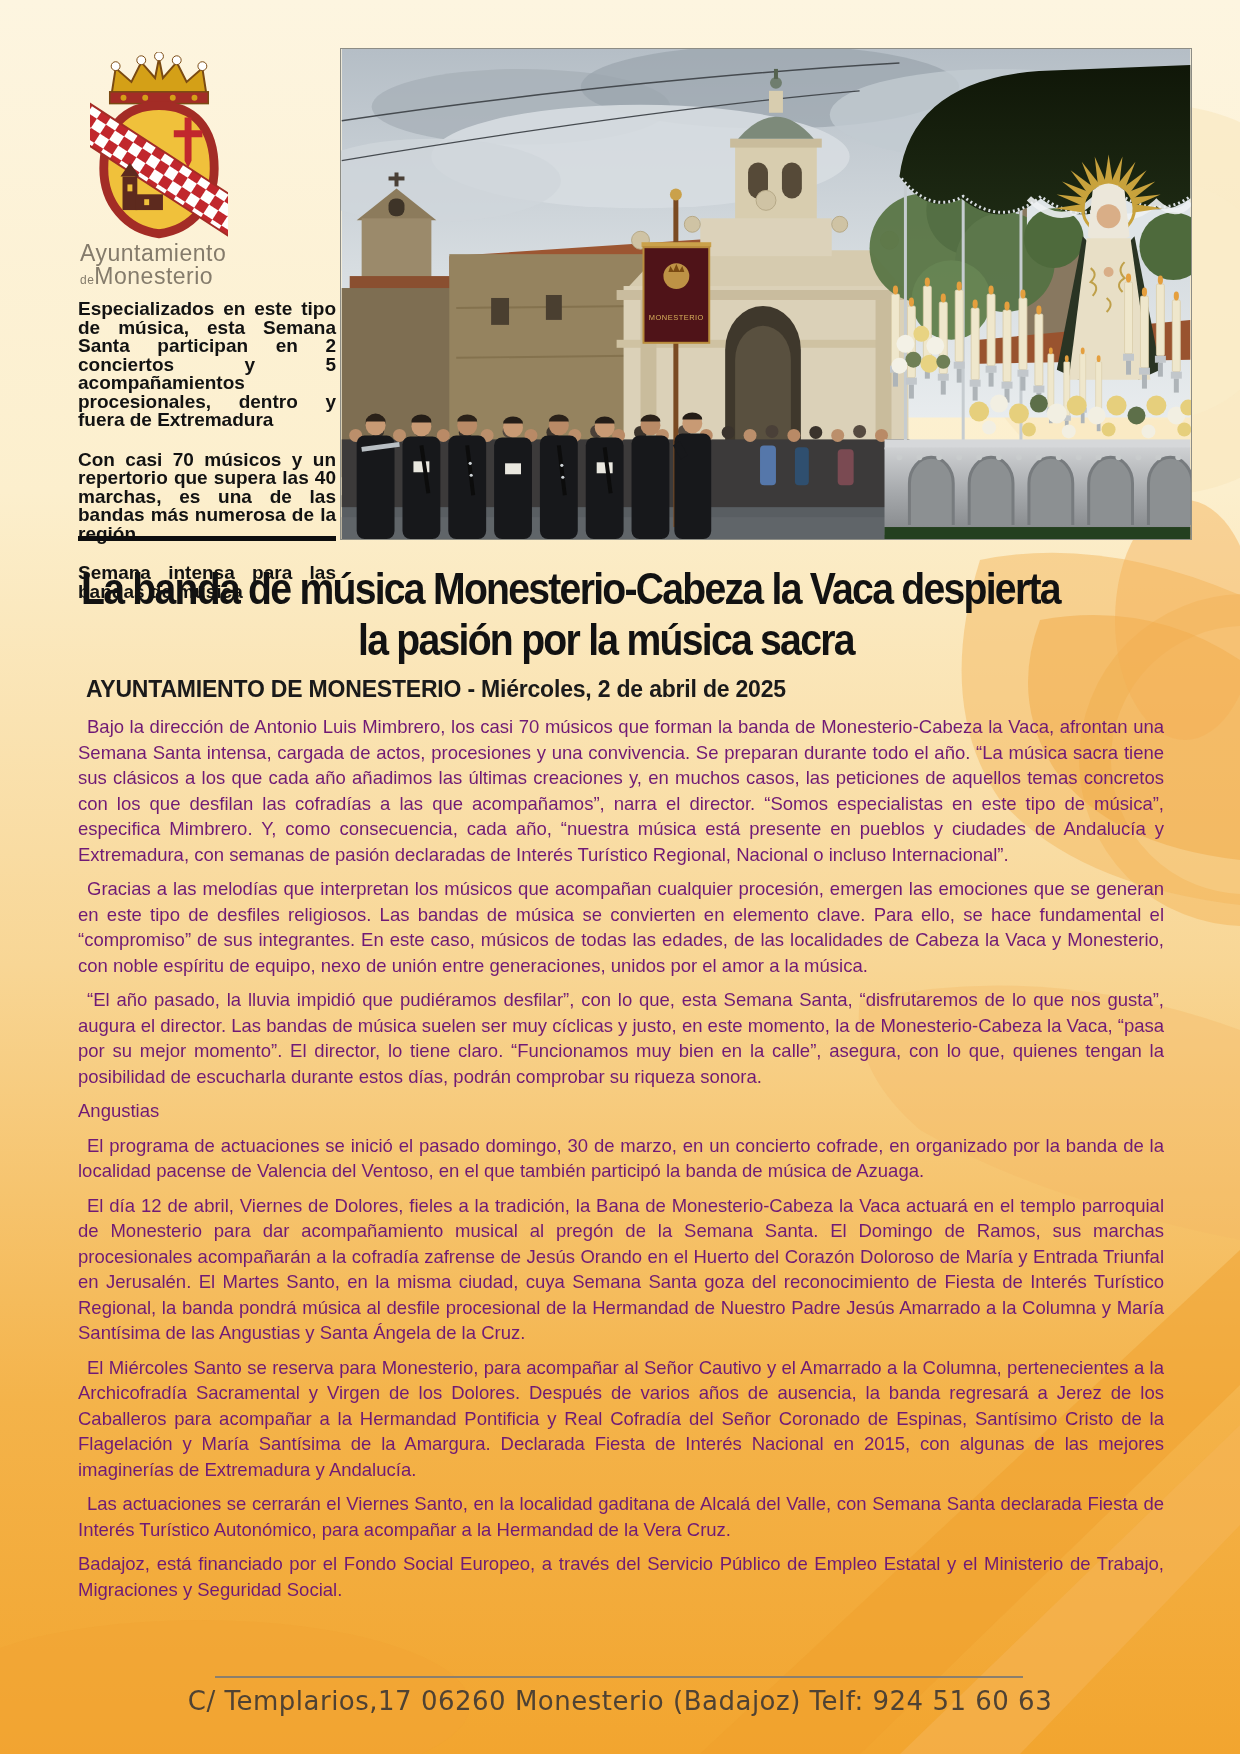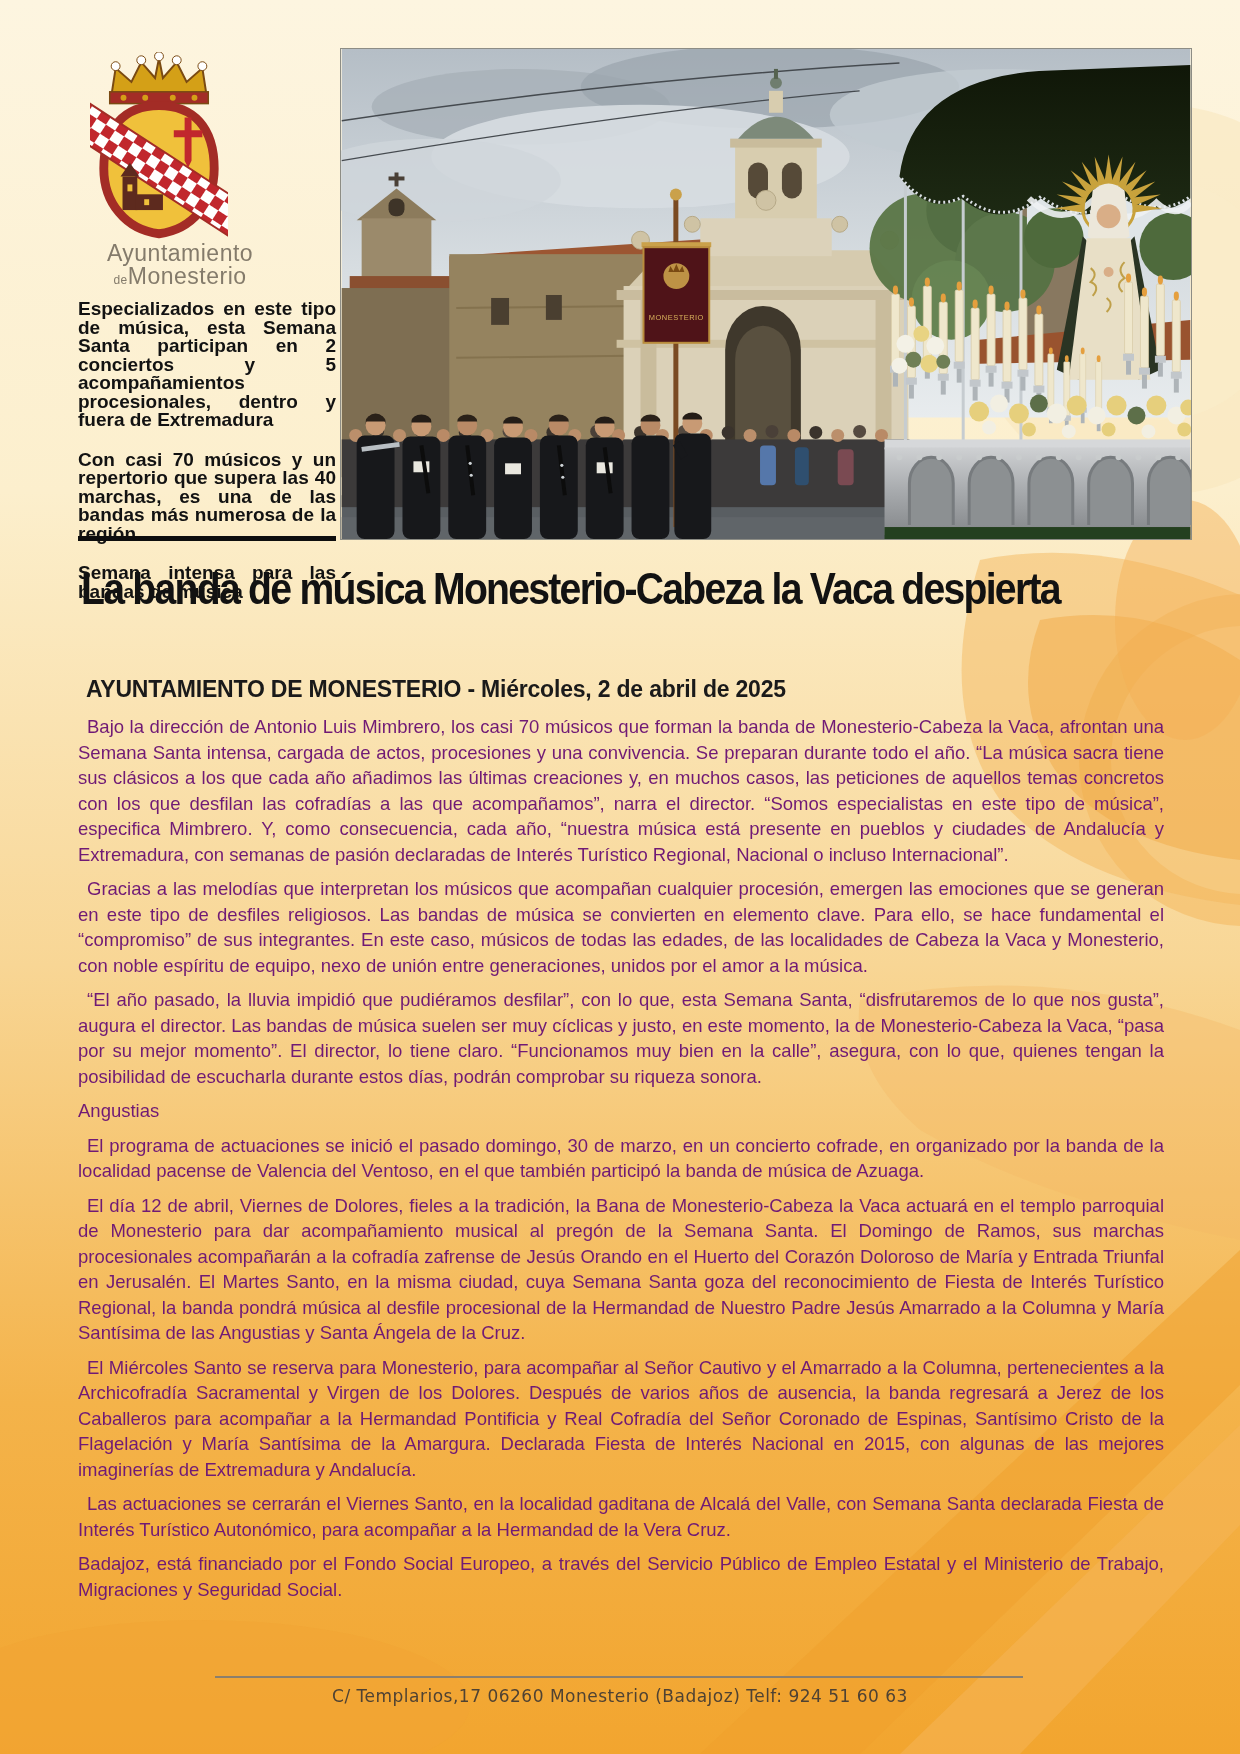--- a/index.html
+++ b/index.html
@@ -7,21 +7,21 @@
     width:1240px;height:1754px;position:relative;overflow:hidden;
     font-family:"Liberation Sans",sans-serif;
     background:#fdf4e0;
   }
   #bg{position:absolute;left:0;top:0;width:1240px;height:1754px;z-index:0;}
   .layer{position:absolute;z-index:1;}
 
   
   .sidebar{left:78px;top:48px;width:258px;}
   .crest{display:block;margin:4px 0 2px 12px;}
-  .orgname{color:#847b6b;text-align:center;width:200px;margin-left:2px;line-height:1.0;}
+  .orgname{color:#847b6b;text-align:left;width:200px;margin-left:2px;line-height:1.0;}
   .orgname .l1{font-size:23px;letter-spacing:.5px;}
   .orgname .l2{font-size:23px;letter-spacing:.5px;}
   .orgname .de{font-size:12px;}
   .sidebar-text{margin-top:12px;}
   .sidebar-text p{
     margin:0 0 21px 0;font-weight:bold;font-size:19px;line-height:18.5px;
     color:#121212;text-align:justify;
   }
   .sidebar-rule{position:absolute;left:78px;top:536px;width:258px;height:5px;background:#0e0e0e;z-index:2;}
 
@@ -41,21 +41,21 @@
   .bodycol{left:78px;top:714px;width:1086px;color:#701a75;}
   .bodycol p{
     margin:0 0 9px 0;font-size:18.5px;line-height:25.5px;text-align:justify;
   }
   .bodycol p.indent{text-indent:9px;}
   .bodycol p.subhead{margin-bottom:9px;}
 
   
   .footer-rule{position:absolute;left:215px;top:1676px;width:808px;height:2px;background:#8b7f6d;z-index:2;}
   .footer{left:0;top:1686px;width:1240px;text-align:center;
-    font-family:"DejaVu Sans",sans-serif;font-size:17px;color:#4f4233;letter-spacing:.5px;}
+    font-family:"DejaVu Sans",sans-serif;font-size:26px;color:#4f4233;letter-spacing:.5px;}
 </style>
 </head>
 <body>
 
 <svg id="bg" viewBox="0 0 1240 1754" aria-hidden="true">
   <defs>
     <linearGradient id="pageGrad" x1="0" y1="0" x2="0" y2="1">
       <stop offset="0" stop-color="#fdf5e0"></stop>
       <stop offset="0.28" stop-color="#fcefcd"></stop>
       <stop offset="0.55" stop-color="#f8d695"></stop>
@@ -432,20 +432,21 @@
           <circle cx="820" cy="410" r="3" fill="#c9cccd"></circle>
       <circle cx="840" cy="410" r="3" fill="#c9cccd"></circle>
       <rect x="545" y="480" width="307" height="12" fill="#24401f"></rect>
     </g>
   </g>
 </svg>
 </div>
 
 <div class="layer headline">
   <div><span class="hl">La banda de música Monesterio-Cabeza la Vaca despierta</span></div>
+  <div><span class="hl">la pasión por la música sacra</span></div>
 </div>
 <div class="layer dateline">AYUNTAMIENTO DE MONESTERIO - Miércoles, 2 de abril de 2025</div>
 
 <div class="layer bodycol">
   <p class="indent">Bajo la dirección de Antonio Luis Mimbrero, los casi 70 músicos que forman la banda de Monesterio-Cabeza la Vaca, afrontan una Semana Santa intensa, cargada de actos, procesiones y una convivencia. Se preparan durante todo el año. “La música sacra tiene sus clásicos a los que cada año añadimos las últimas creaciones y, en muchos casos, las peticiones de aquellos temas concretos con los que desfilan las cofradías a las que acompañamos”, narra el director.  “Somos especialistas en este tipo de música”, especifica Mimbrero. Y, como consecuencia, cada año, “nuestra música está presente en pueblos y ciudades de Andalucía y Extremadura, con semanas de pasión declaradas de Interés Turístico Regional, Nacional o incluso Internacional”.</p>
   <p class="indent">Gracias a las melodías que interpretan los músicos que acompañan cualquier procesión, emergen las emociones que se generan en este tipo de desfiles religiosos. Las bandas de música se convierten en elemento clave. Para ello, se hace fundamental el “compromiso” de sus integrantes. En este caso, músicos de todas las edades, de las localidades de Cabeza la Vaca y Monesterio, con noble espíritu de equipo, nexo de unión entre generaciones, unidos por el amor a la música.</p>
   <p class="indent">“El año pasado, la lluvia impidió que pudiéramos desfilar”, con lo que, esta Semana Santa, “disfrutaremos de lo que nos gusta”, augura el director. Las bandas de música suelen ser muy cíclicas y justo, en este momento, la de Monesterio-Cabeza la Vaca, “pasa por su mejor momento”. El director, lo tiene claro. “Funcionamos muy bien en la calle”, asegura, con lo que, quienes tengan la posibilidad de escucharla durante estos días, podrán comprobar su riqueza sonora.</p>
   <p class="subhead">Angustias</p>
   <p class="indent">El programa de actuaciones se inició el pasado domingo, 30 de marzo, en un concierto cofrade, en organizado por la banda de la localidad pacense de Valencia del Ventoso, en el que también participó la banda de música de Azuaga.</p>
   <p class="indent">El día 12 de abril, Viernes de Dolores, fieles a la tradición, la Bana de Monesterio-Cabeza la Vaca actuará en el templo parroquial de Monesterio para dar acompañamiento musical al pregón de la Semana Santa. El Domingo de Ramos, sus marchas procesionales acompañarán a la cofradía zafrense de Jesús Orando en el Huerto del Corazón Doloroso de María y Entrada Triunfal en Jerusalén. El Martes Santo, en la misma ciudad, cuya Semana Santa goza del reconocimiento de Fiesta de Interés Turístico Regional, la banda pondrá música al desfile procesional de la Hermandad de Nuestro Padre Jesús Amarrado a la Columna y María Santísima de las Angustias y Santa Ángela de la Cruz.</p>

